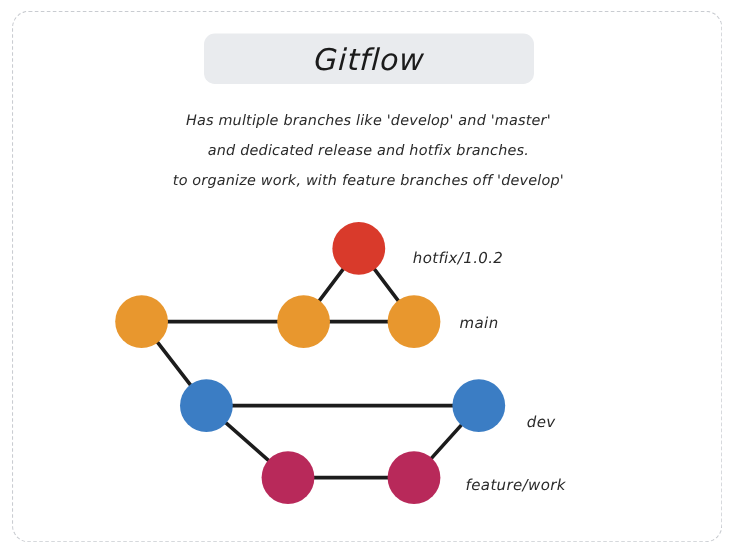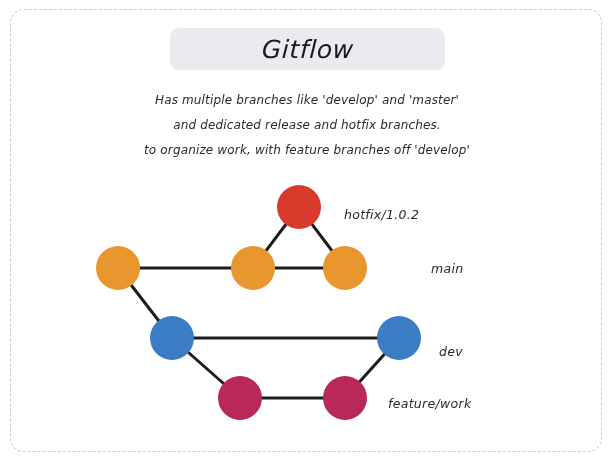--- a/index.html
+++ b/index.html
@@ -115,18 +115,18 @@
         <circle cx="345" cy="268" r="22" fill="#e8972e"></circle>
         <circle cx="172" cy="338" r="22" fill="#3b7dc4"></circle>
         <circle cx="399" cy="338" r="22" fill="#3b7dc4"></circle>
         <circle cx="240" cy="398" r="22" fill="#b8295a"></circle>
         <circle cx="345" cy="398" r="22" fill="#b8295a"></circle>
       </g>
   </svg>
 
   <div id="labels-layer">
       <div class="node-label" style="left: 344px; top: 194px; margin-top: 13px;">hotfix/1.0.2</div>
-      <div class="node-label" style="left: 383px; top: 261px; margin-left: 48px;">main</div>
+      <div class="node-label" style="left: 383px; top: 261px;">main</div>
       <div class="node-label" style="left: 439px; top: 344px;">dev</div>
       <div class="node-label" style="left: 388px; top: 396px;">feature/work</div>
     </div>
 
 </div>
 
 </body></html>

